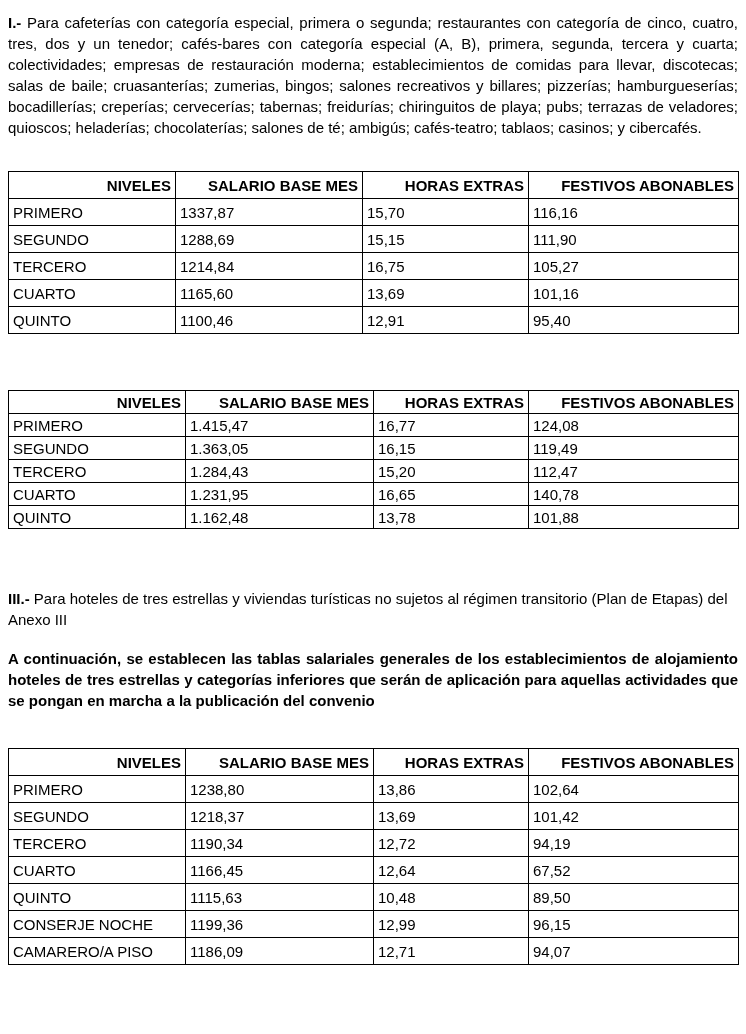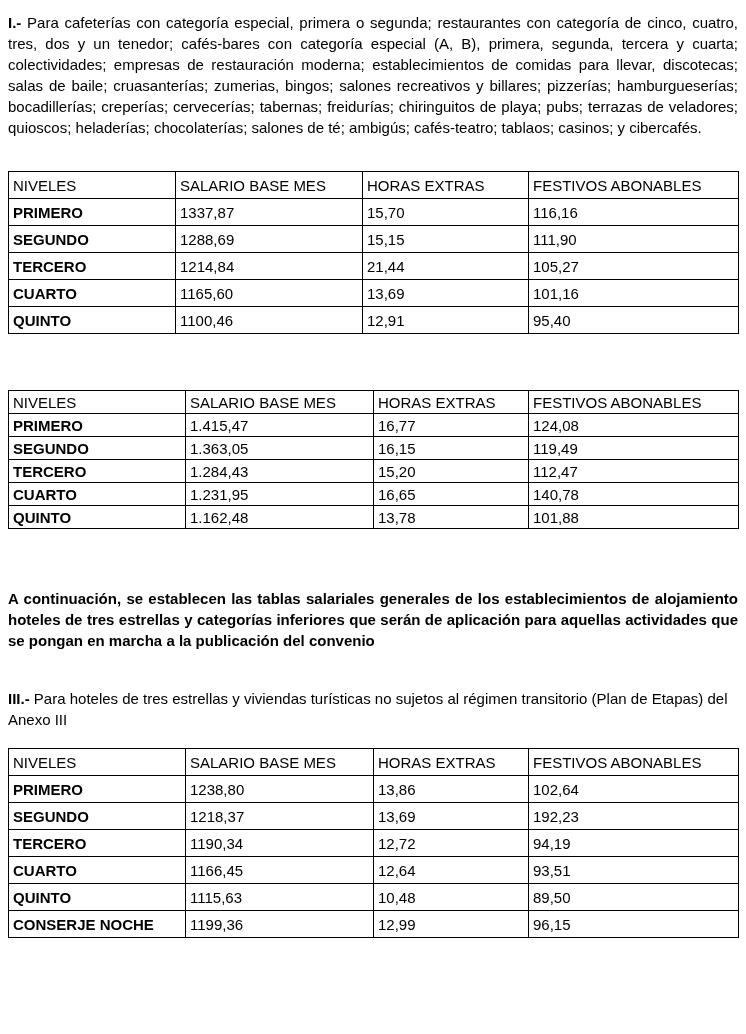--- a/index.html
+++ b/index.html
@@ -39,22 +39,22 @@
   }
   table.tbl th, table.tbl td {
     border: 1px solid #000000;
     padding: 1px 4px;
     text-align: left;
     vertical-align: middle;
     white-space: nowrap;
     overflow: hidden;
     font-size: 15px;
   }
-  table.tbl th { font-weight: 400; }
-  table.tbl td.lvl { font-weight: 700; }
+  table.tbl th { font-weight: 700; text-align: right; }
+  table.tbl td.lvl { font-weight: 400; }
   .t1 tr { height: 27px; }
   .t2 tr { height: 23px; }
   .t3 tr { height: 27px; }
   
   .cols-a .ca1 { width: 167px; } .cols-a .ca2 { width: 187px; }
   .cols-a .ca3 { width: 166px; } .cols-a .ca4 { width: 210px; }
   .cols-b .cb1 { width: 177px; } .cols-b .cb2 { width: 188px; }
   .cols-b .cb3 { width: 155px; } .cols-b .cb4 { width: 210px; }
 </style>
 </head>
@@ -91,21 +91,21 @@
         </tr>
         <tr>
           <td class="lvl">SEGUNDO</td>
           <td>1288,69</td>
           <td>15,15</td>
           <td>111,90</td>
         </tr>
         <tr>
           <td class="lvl">TERCERO</td>
           <td>1214,84</td>
-          <td>21,44</td>
+          <td>16,75</td>
           <td>105,27</td>
         </tr>
         <tr>
           <td class="lvl">CUARTO</td>
           <td>1165,60</td>
           <td>13,69</td>
           <td>101,16</td>
         </tr>
         <tr>
           <td class="lvl">QUINTO</td>
@@ -159,26 +159,26 @@
         </tr>
         <tr>
           <td class="lvl">QUINTO</td>
           <td>1.162,48</td>
           <td>13,78</td>
           <td>101,88</td>
         </tr>
       </tbody>
   </table>
 
-  <p class="para just note">A continuación, se establecen las tablas salariales generales de los establecimientos de alojamiento hoteles de tres estrellas y categorías inferiores que serán de aplicación para aquellas actividades que se pongan en marcha a la publicación del convenio</p>
-
   <p class="para h3">
     <span class="b">III.-</span>
     <span>Para hoteles de tres estrellas y viviendas turísticas no sujetos al régimen transitorio (Plan de Etapas) del Anexo III</span>
   </p>
+
+  <p class="para just note">A continuación, se establecen las tablas salariales generales de los establecimientos de alojamiento hoteles de tres estrellas y categorías inferiores que serán de aplicación para aquellas actividades que se pongan en marcha a la publicación del convenio</p>
 
   <table class="tbl t3 cols-b">
     <colgroup>
         <col class="cb1">
         <col class="cb2">
         <col class="cb3">
         <col class="cb4">
       </colgroup>
     <thead>
         <tr>
@@ -192,42 +192,48 @@
         <tr>
           <td class="lvl">PRIMERO</td>
           <td>1238,80</td>
           <td>13,86</td>
           <td>102,64</td>
         </tr>
         <tr>
           <td class="lvl">SEGUNDO</td>
           <td>1218,37</td>
           <td>13,69</td>
-          <td>192,23</td>
+          <td>101,42</td>
         </tr>
         <tr>
           <td class="lvl">TERCERO</td>
           <td>1190,34</td>
           <td>12,72</td>
           <td>94,19</td>
         </tr>
         <tr>
           <td class="lvl">CUARTO</td>
           <td>1166,45</td>
           <td>12,64</td>
-          <td>93,51</td>
+          <td>67,52</td>
         </tr>
         <tr>
           <td class="lvl">QUINTO</td>
           <td>1115,63</td>
           <td>10,48</td>
           <td>89,50</td>
         </tr>
         <tr>
           <td class="lvl">CONSERJE NOCHE</td>
           <td>1199,36</td>
           <td>12,99</td>
           <td>96,15</td>
         </tr>
+        <tr>
+          <td class="lvl">CAMARERO/A PISO</td>
+          <td>1186,09</td>
+          <td>12,71</td>
+          <td>94,07</td>
+        </tr>
       </tbody>
   </table>
 
 </main>
 
 </body></html>

